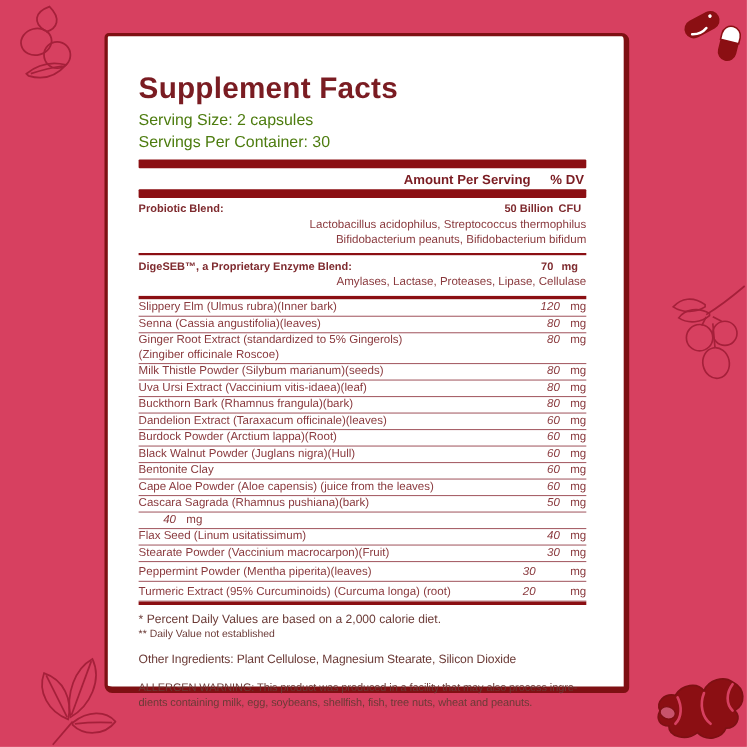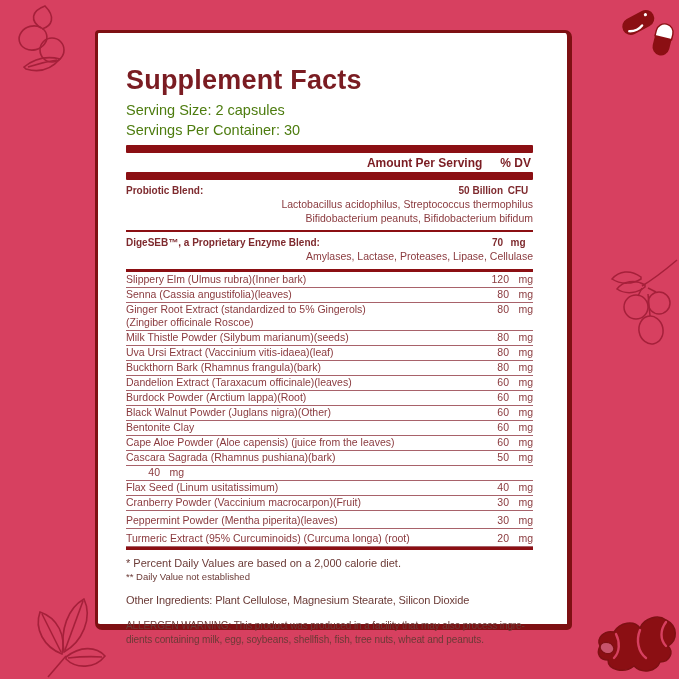--- a/index.html
+++ b/index.html
@@ -38,23 +38,23 @@
   .blend-head{display:flex;align-items:baseline;font-size:10px;font-weight:bold;color:#7E2A2E;line-height:14px;}
   .blend-name{flex:1;}
   .blend-amt{text-align:right;}
   .blend-unit{width:30px;text-align:center;}
   .blend-details{font-size:10.5px;color:var(--row-text);line-height:13.5px;text-align:right;}
   .divider{height:2px;background:var(--ink);}
   .divider.heavy{height:3.5px;}
   .rows{margin-top:1px;}
   .row{display:flex;align-items:flex-start;border-bottom:1px solid var(--sep);
     font-size:10.5px;color:var(--row-text);line-height:13px;padding-bottom:1px;}
-  .row.gap-before{padding-top:3px;}
+  .row.gap-before{padding-top:3px;gap:22px;}
   .row-names{flex:1;}
-  .row-amt{width:34px;text-align:right;}
+  .row-amt{width:34px;text-align:right;font-style:italic;}
   .row-unit{width:24px;text-align:right;}
   .bottom-bar{height:3px;background:var(--ink);margin-top:0px;}
   .footnotes{margin-top:6px;color:var(--foot);}
   .footnote-1{font-size:11px;line-height:14px;}
   .footnote-2{font-size:9.5px;line-height:13px;}
   .other{margin-top:11px;font-size:11px;color:var(--foot);letter-spacing:-0.1px;white-space:nowrap;}
   .allergen{margin-top:13px;font-size:10px;line-height:14px;color:var(--foot);letter-spacing:-0.1px;white-space:nowrap;}
 </style>
 </head>
 <body>
@@ -215,21 +215,21 @@
   <div class="row">
     <div class="row-names">
       <div class="row-name">Burdock Powder (Arctium lappa)(Root)</div>
     </div>
     <span class="row-amt">60</span>
     <span class="row-unit">mg</span>
   </div>
 
   <div class="row">
     <div class="row-names">
-      <div class="row-name">Black Walnut Powder (Juglans nigra)(Other)</div>
+      <div class="row-name">Black Walnut Powder (Juglans nigra)(Hull)</div>
     </div>
     <span class="row-amt">60</span>
     <span class="row-unit">mg</span>
   </div>
 
   <div class="row">
     <div class="row-names">
       <div class="row-name">Bentonite Clay</div>
     </div>
     <span class="row-amt">60</span>
@@ -260,21 +260,21 @@
   <div class="row">
     <div class="row-names">
       <div class="row-name">Flax Seed (Linum usitatissimum)</div>
     </div>
     <span class="row-amt">40</span>
     <span class="row-unit">mg</span>
   </div>
 
   <div class="row">
     <div class="row-names">
-      <div class="row-name">Cranberry Powder (Vaccinium macrocarpon)(Fruit)</div>
+      <div class="row-name">Stearate Powder (Vaccinium macrocarpon)(Fruit)</div>
     </div>
     <span class="row-amt">30</span>
     <span class="row-unit">mg</span>
   </div>
 
   <div class="row gap-before">
     <div class="row-names">
       <div class="row-name">Peppermint Powder (Mentha piperita)(leaves)</div>
     </div>
     <span class="row-amt">30</span>

